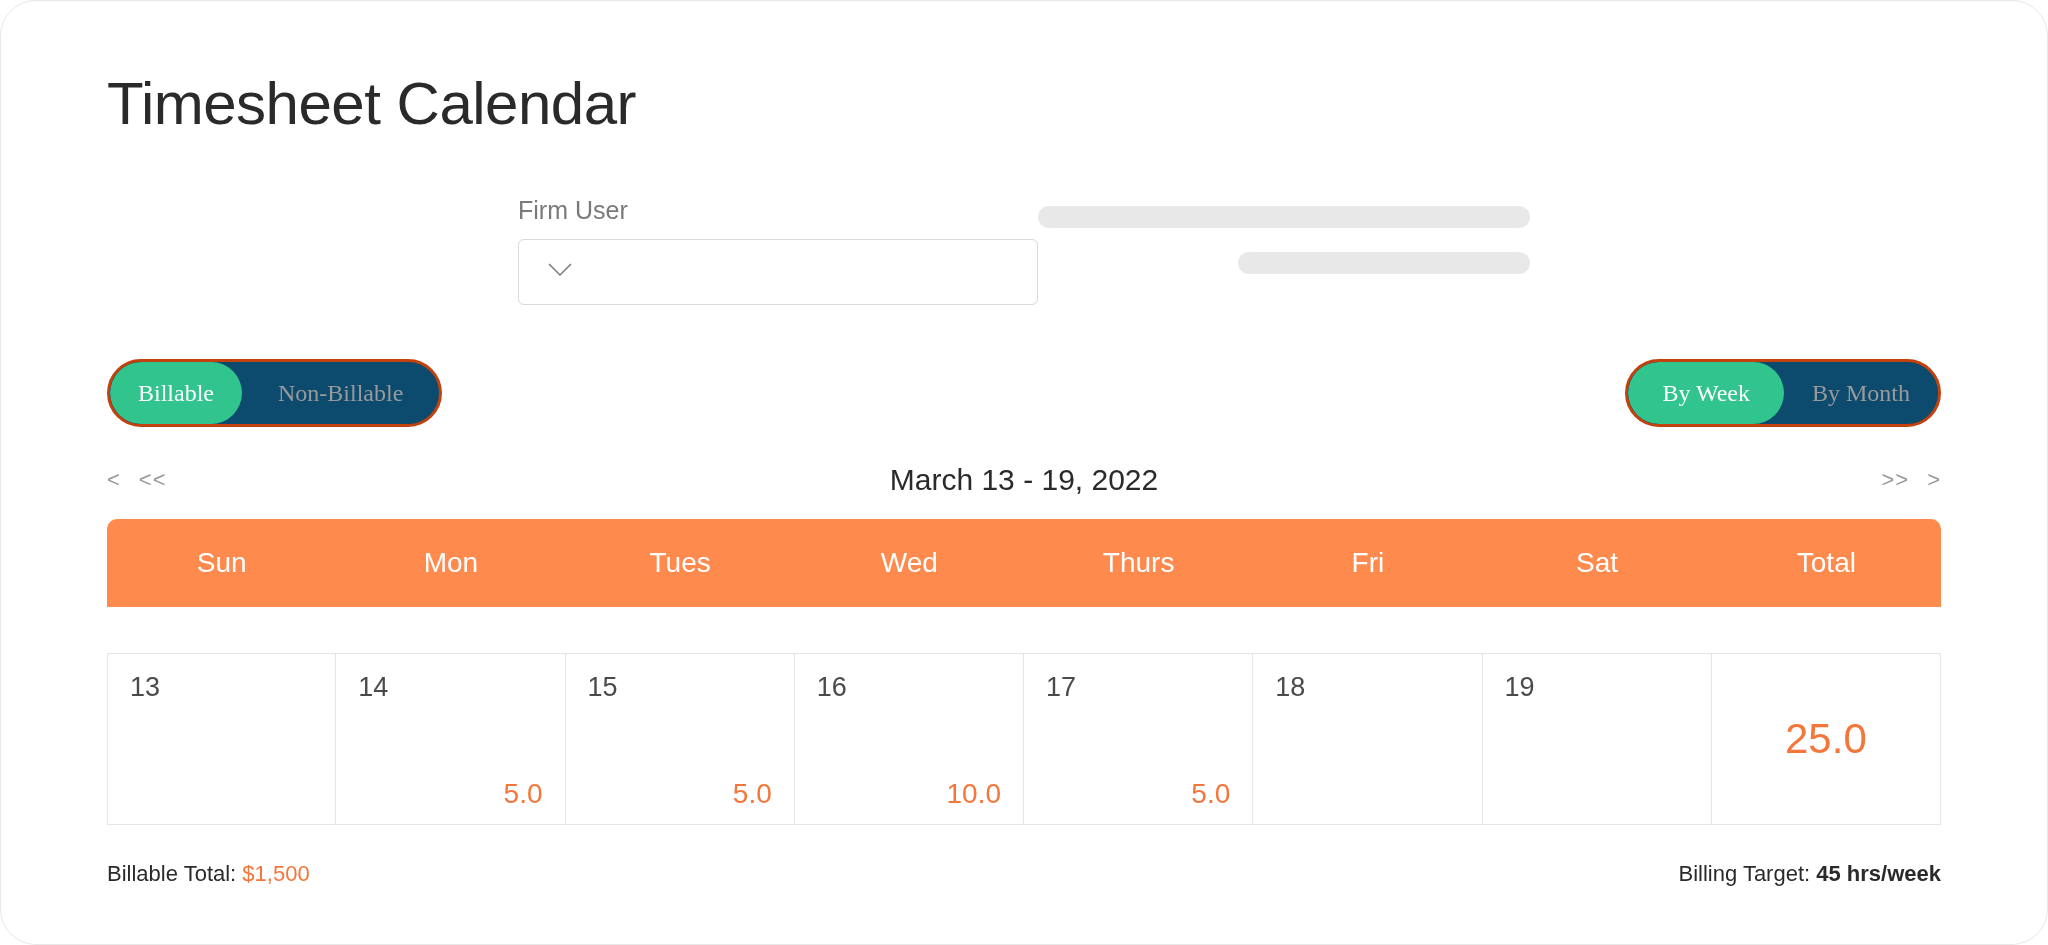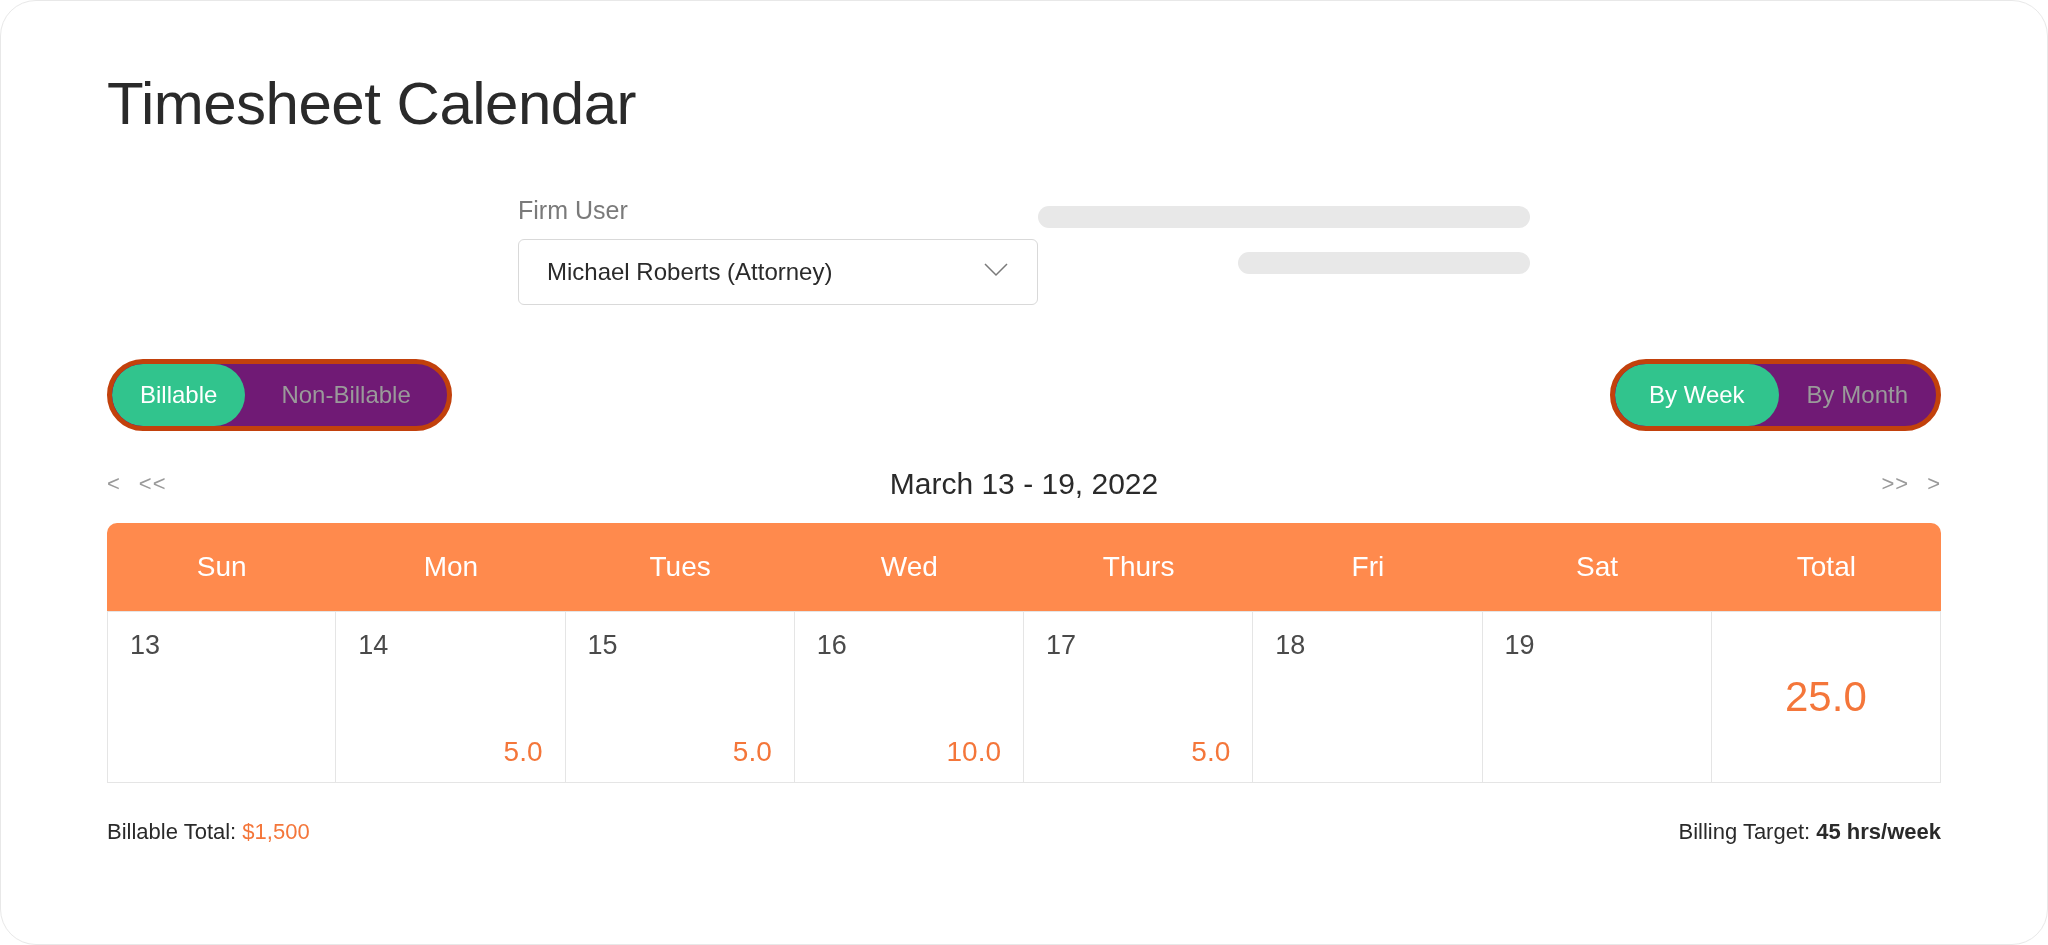--- a/index.html
+++ b/index.html
@@ -60,24 +60,25 @@
 .bar1 { width: 492px; height: 22px; background: #e8e8e8; border-radius: 16px; }
 .bar2 { width: 292px; height: 22px; background: #e8e8e8; border-radius: 16px; }
 
 .controls-row {
   display: flex;
   justify-content: space-between;
   margin-top: 54px;
 }
 .segmented {
   display: flex;
-  border: 5px solid #c2410c;
+  border: 3px solid #c2410c;
   border-radius: 40px;
   overflow: hidden;
-  background: #701a75;
+  background: #0c4a6e;
+  font-family: Liberation Serif, serif;
 }
 .seg-btn {
   height: 62px;
   display: flex;
   align-items: center;
   justify-content: center;
   font-size: 24px;
   color: #9a9a9a;
   padding: 0 30px;
   cursor: pointer;
@@ -126,20 +127,21 @@
 .cal-hcell {
   text-align: center;
   color: #fff;
   font-size: 28px;
   font-weight: 400;
   padding: 28px 0;
 }
 .cal-body {
   display: grid;
   grid-template-columns: repeat(7, 1fr) 1fr;
+  margin-top: 46px;
 }
 .cal-cell {
   border: 1px solid #e5e5e5;
   height: 172px;
   position: relative;
   padding: 18px 22px;
 }
 .cal-cell + .cal-cell { border-left: none; }
 .cal-cell:first-child { border-left: 1px solid #e5e5e5; }
 .day-num {
@@ -177,21 +179,20 @@
 <body>
 
 <div class="card">
 
   <h1 class="page-title">Timesheet Calendar</h1>
 
   <div class="top-row">
     <div>
       <div class="field-label">Firm User</div>
       <div class="select-wrap">
-        <span class="select-value">Michael Roberts (Attorney)</span>
         <span class="select-chevron">
           <svg width="26" height="16" viewBox="0 0 26 16" fill="none" stroke-width="1.5">
               <path d="M2 2 L13 13 L24 2"></path>
             </svg>
         </span>
       </div>
     </div>
     <div class="placeholder-bars">
       <div class="bar1"></div>
       <div class="bar2"></div>

